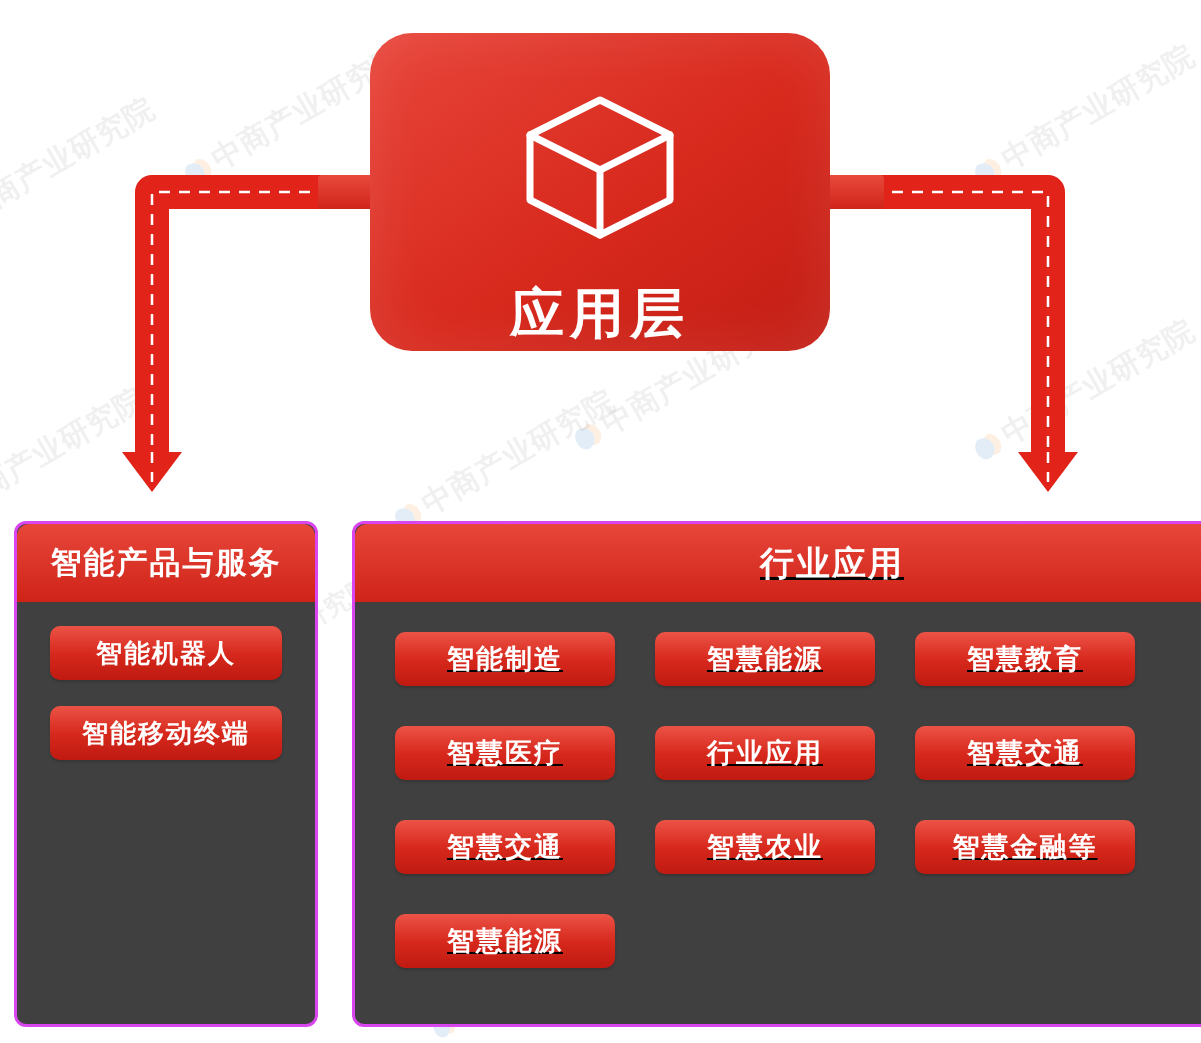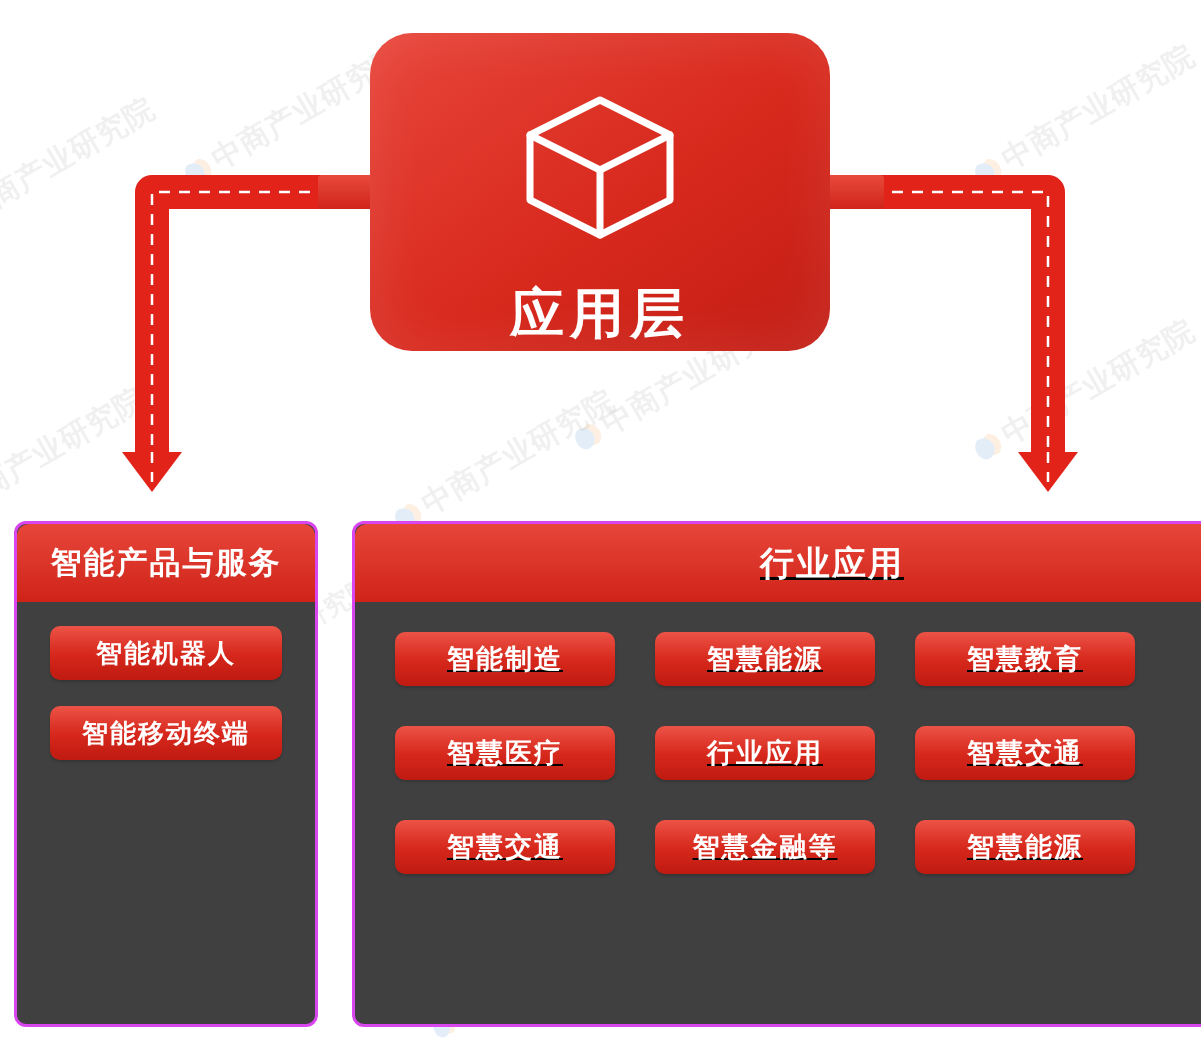--- a/index.html
+++ b/index.html
@@ -252,18 +252,19 @@
   <div class="panel" id="panel-right">
     <div class="panel-head">行业应用</div>
     <div class="chip-grid">
       <div class="chip">智能制造</div>
       <div class="chip">智慧能源</div>
       <div class="chip">智慧教育</div>
       <div class="chip">智慧医疗</div>
       <div class="chip">行业应用</div>
       <div class="chip">智慧交通</div>
       <div class="chip">智慧交通</div>
+      <div class="chip">智慧农业</div>
       <div class="chip">智慧金融等</div>
       <div class="chip">智慧能源</div>
     </div>
   </div>
 
 </div>
 
 </body></html>

